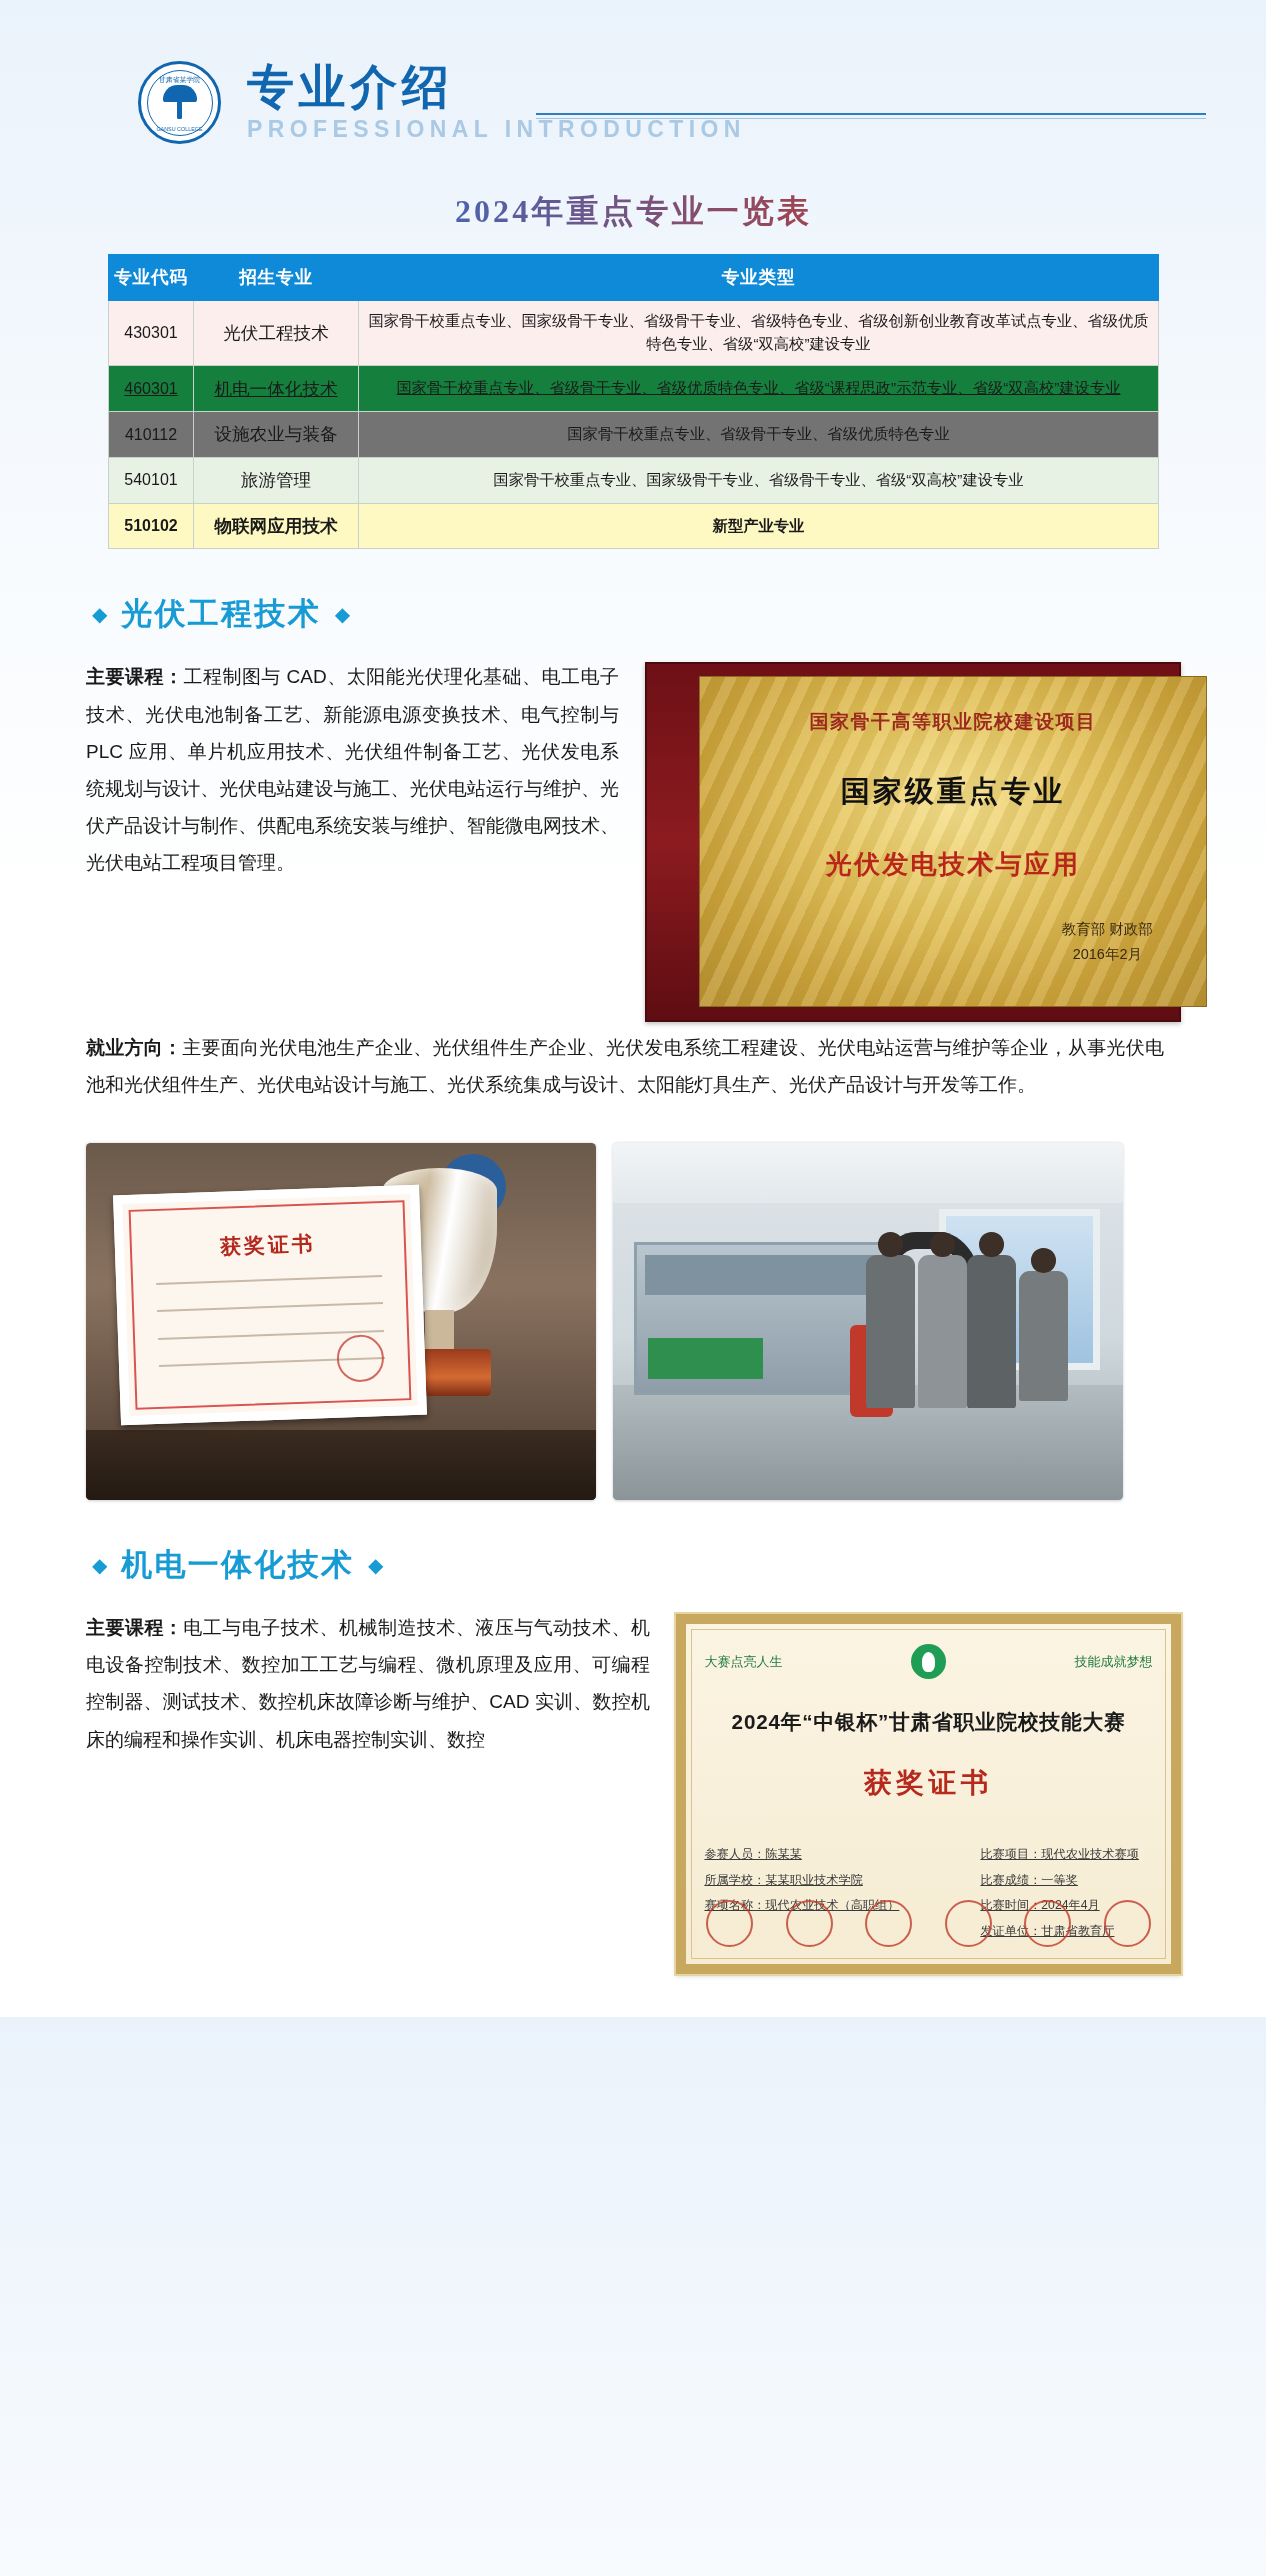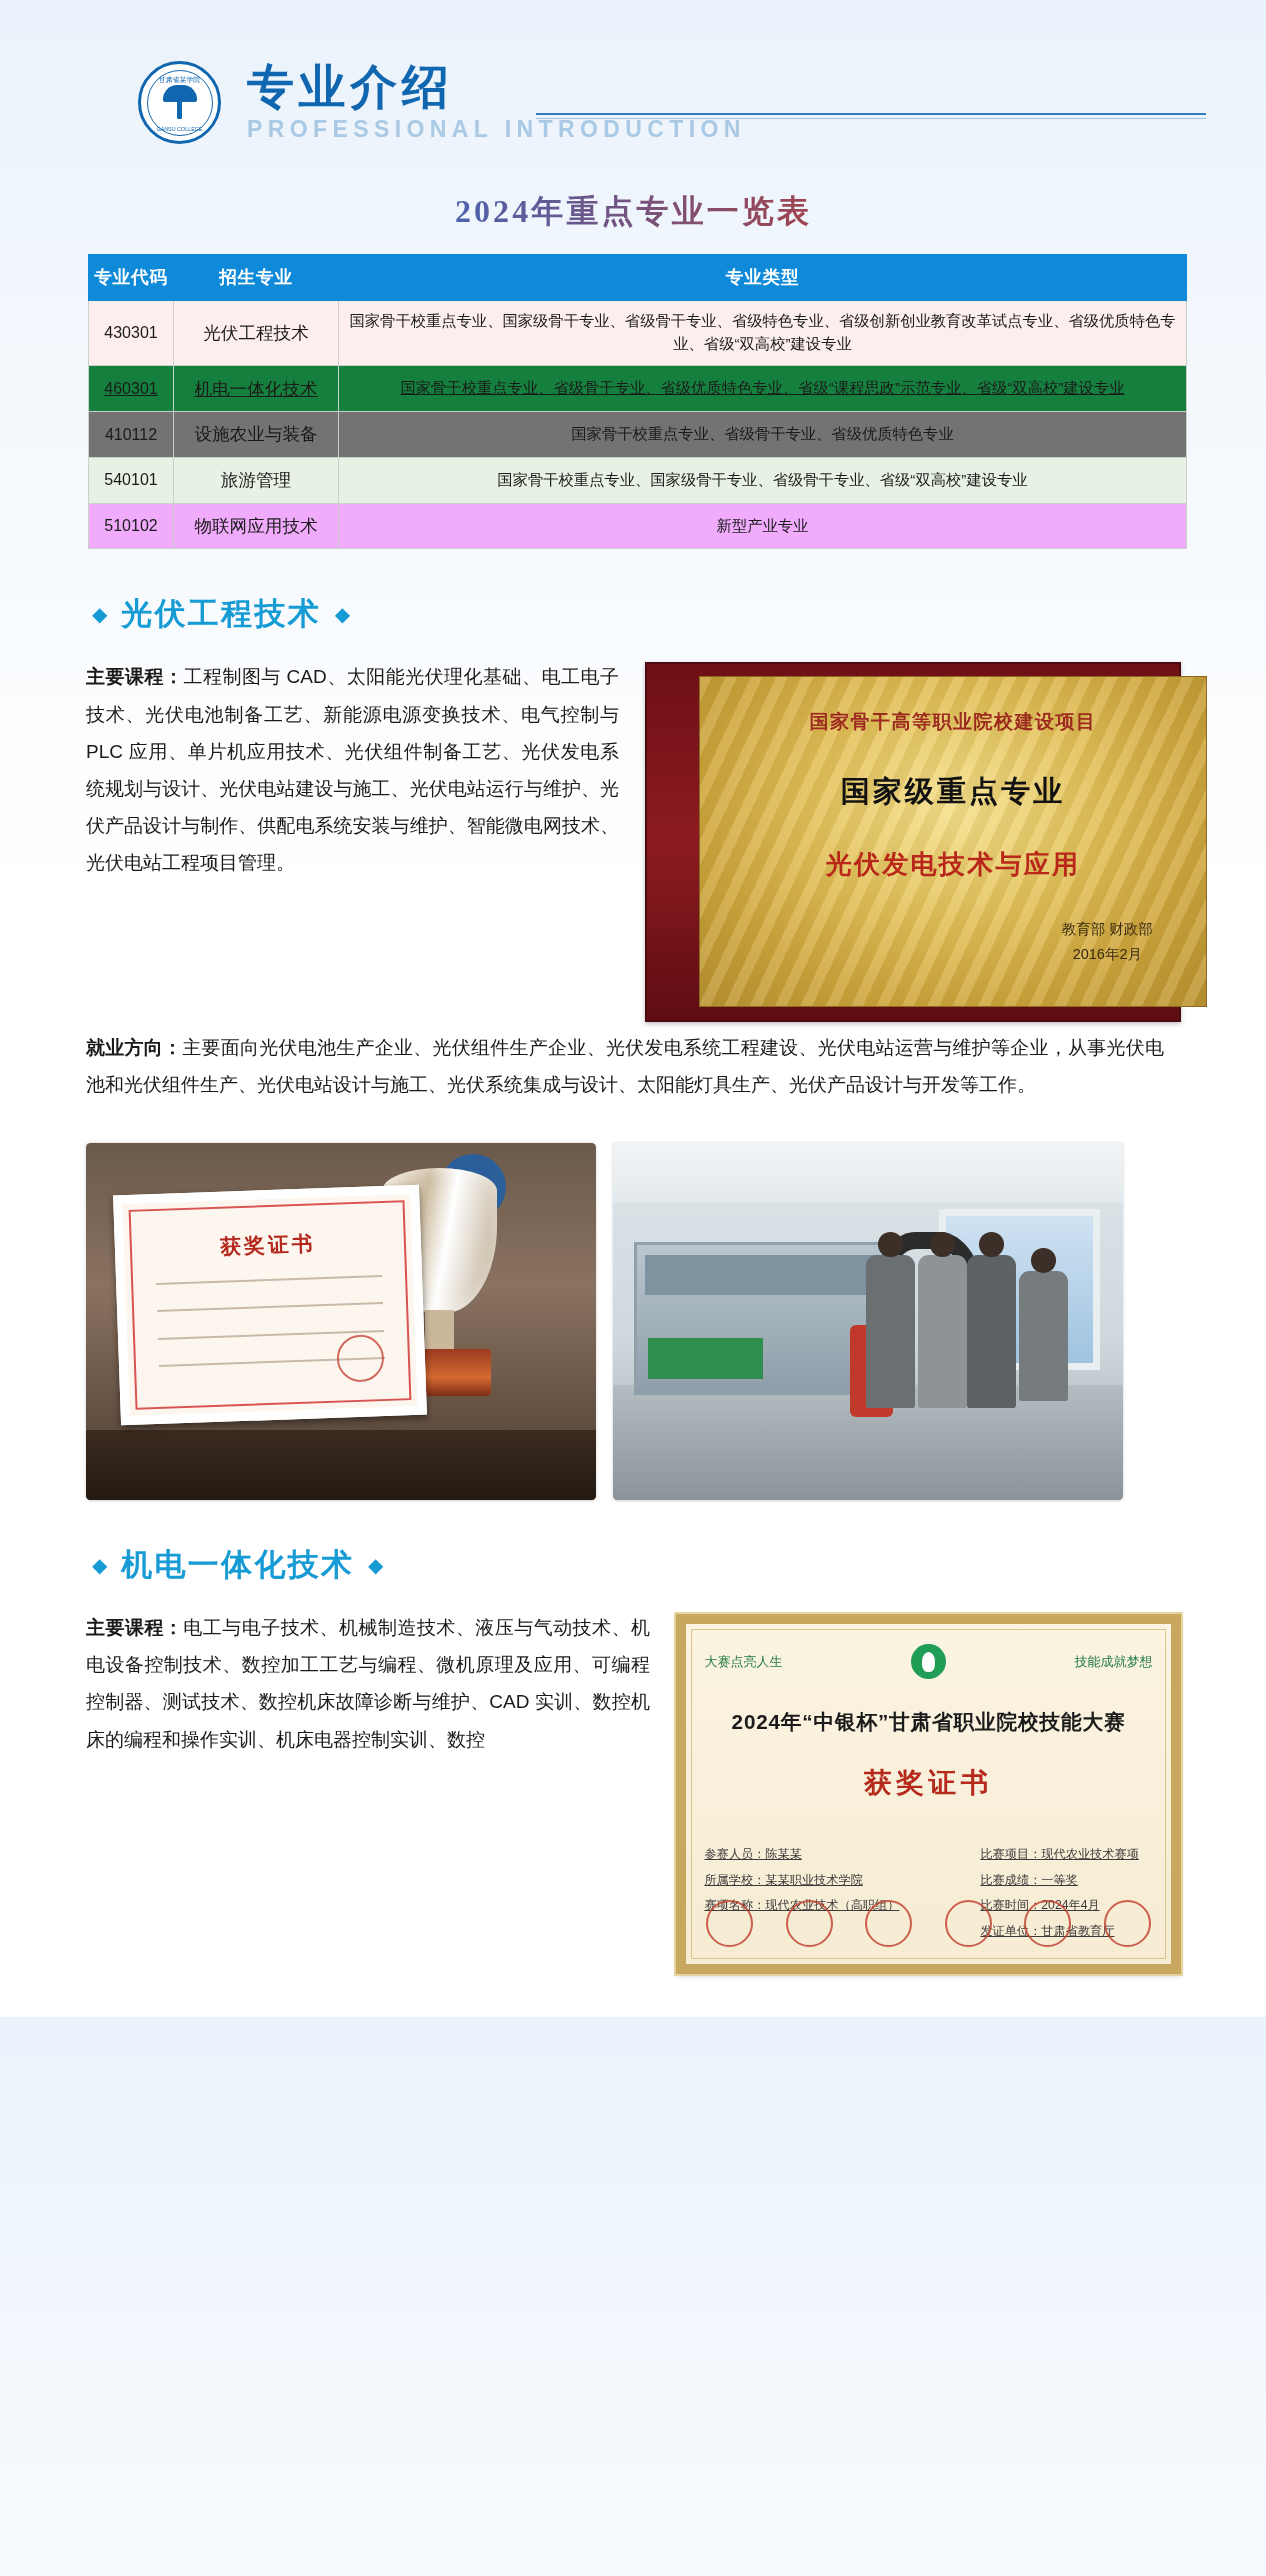--- a/index.html
+++ b/index.html
@@ -70,42 +70,42 @@
   
   .table-title {
     text-align:center; font-size: 32px; font-weight:bold;
     letter-spacing: 3.1px; margin: 13.8px 0 20px 0;
     background: linear-gradient(90deg,#7b4fa8 0%, #4a63b0 35%, #c0392b 75%, #b03a2e 100%);
     -webkit-background-clip: text; background-clip: text; color: transparent;
     font-family: "Liberation Serif", serif;
   }
 
   
-  .tbl-wrap { padding: 0 80px; margin-left: 8px; }
+  .tbl-wrap { padding: 0 108px; }
   table.major {
     width:100%; border-collapse: collapse;
     border: 0.8px solid #b9c6bb;
     font-size: 16px;
   }
   table.major th {
     background:#0f8ad8; color:#fff; font-weight:bold;
     border:0.8px solid #0f8ad8; padding: 10.7px 4.6px; font-size:17.6px; letter-spacing:0.8px;
   }
   table.major td {
     border:0.8px solid #c8d2ca; padding: 9.2px 7.7px; text-align:center; vertical-align:middle;
     line-height: 1.5;
   }
   td.c-code { width: 85px; font-size:16px; }
   td.c-name { width: 165px; font-size:17.6px; }
   td.c-type { font-size: 15.3px; }
   tr.r1 td { background:#fdeeee; }
   tr.r2 td { background:#15803d;text-decoration:underline; }
   tr.r3 td { background:#737373; }
   tr.r4 td { background:#e8f2e4; }
-  tr.r5 td { background:#f0abfc; }
+  tr.r5 td { background:#fef9c3;font-weight:bold; }
 
   
   .major-head {
     display:flex; align-items:center; gap: 13.8px;
     padding: 0 0 0 92px; margin: 44px 0 23px 0;
   }
   .diamond { color:#169bd5; font-size: 20px; line-height:1; }
   .major-head h2 {
     margin:0; font-size: 31px; color:#169bd5; letter-spacing:2.3px; font-weight:bold;
   }

